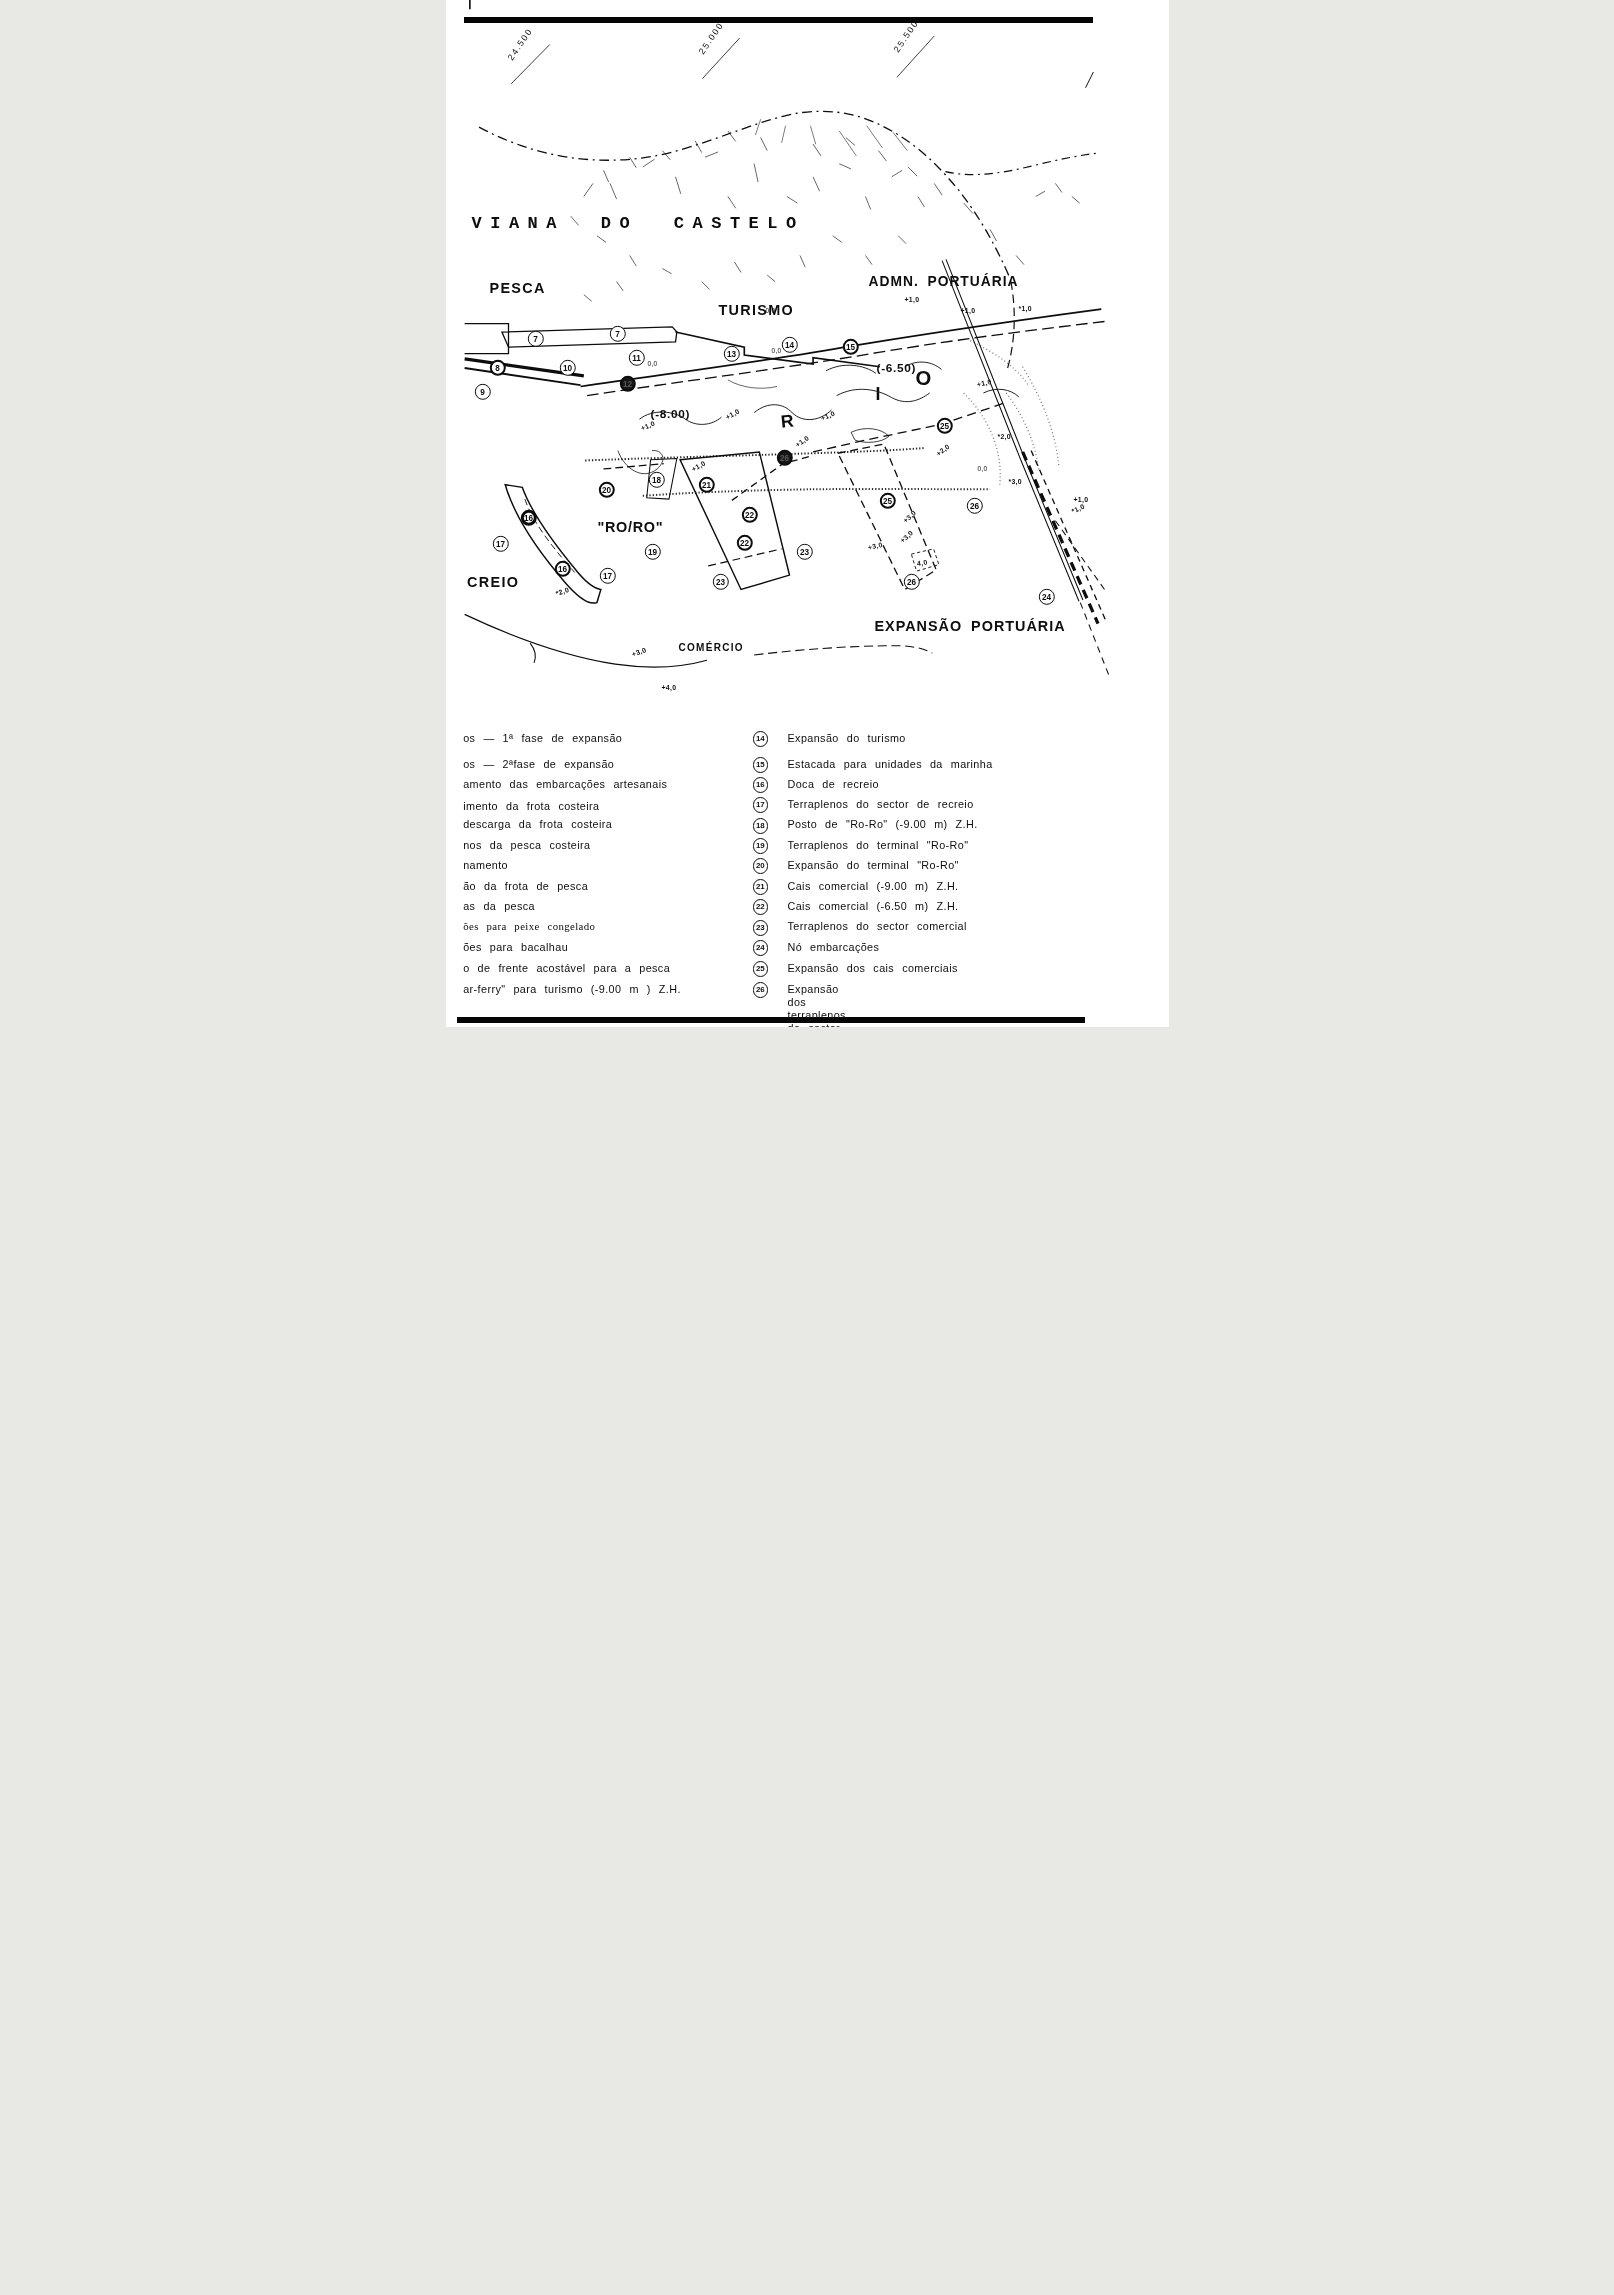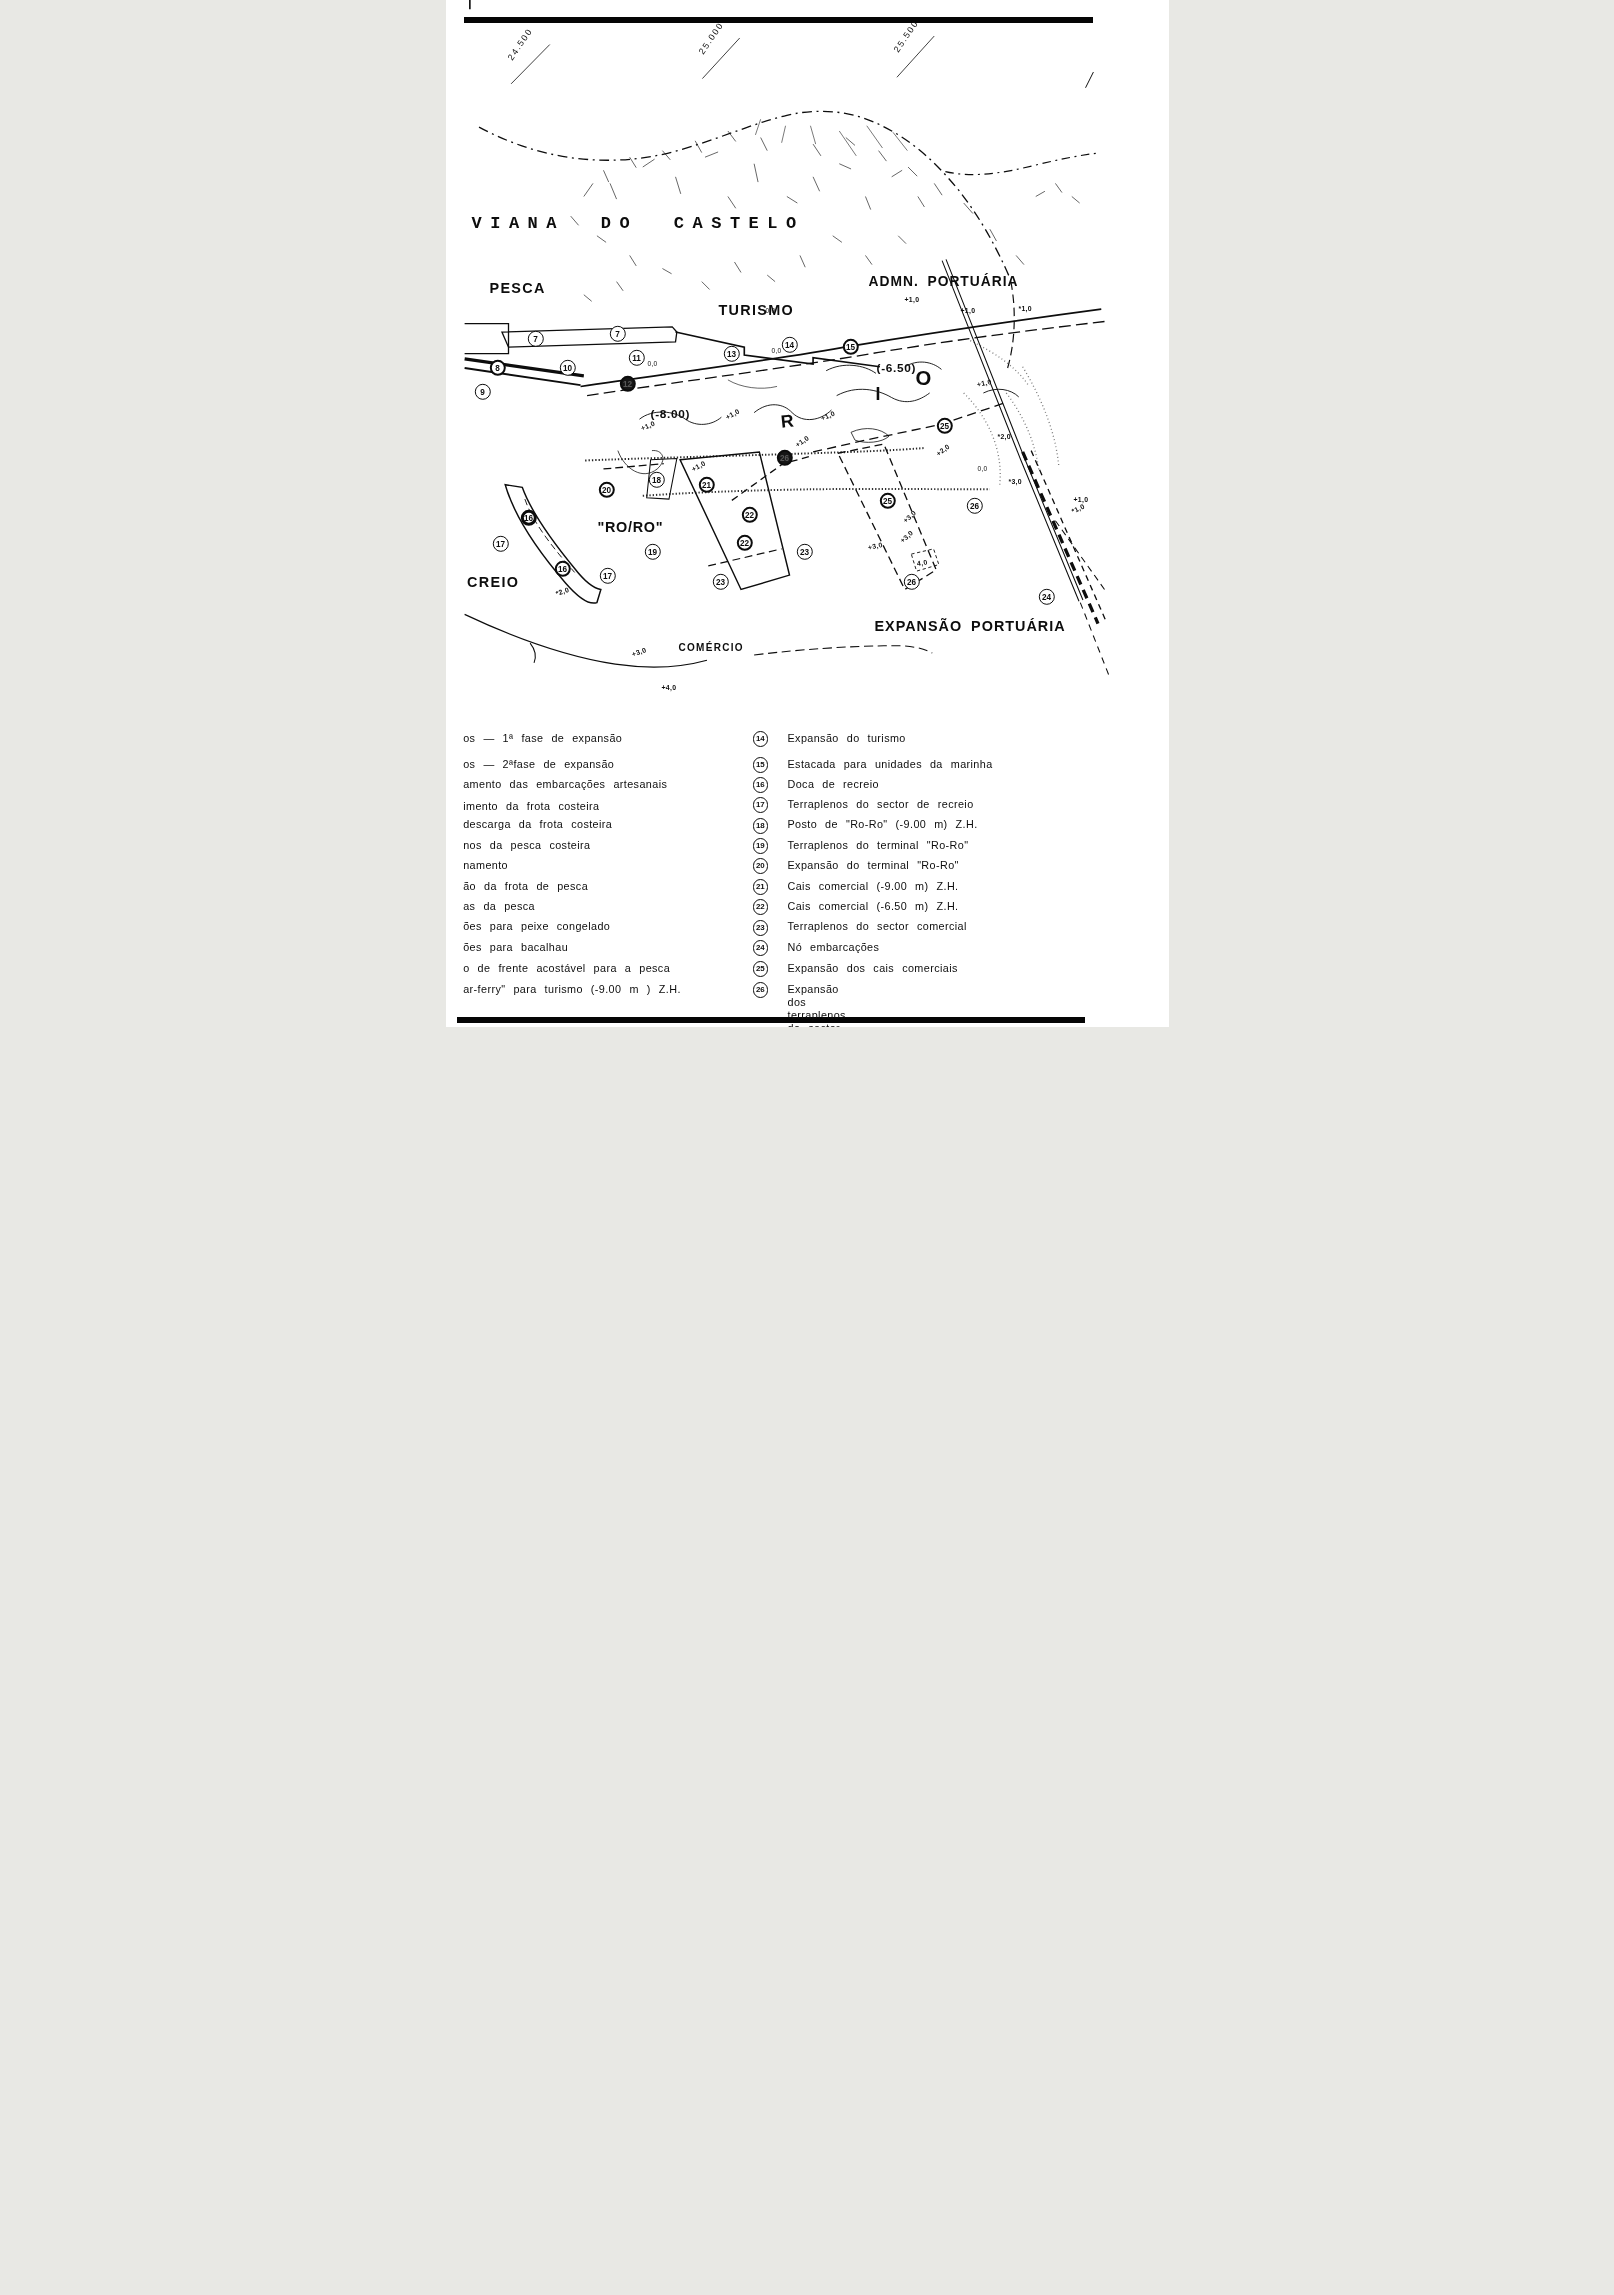--- a/index.html
+++ b/index.html
@@ -187,21 +187,21 @@
   <div class="abs" id="legend-layer">
       <div class="legend-item-left" style="top: 732px;">os — 1ª fase de expansão</div>
       <div class="legend-item-left" style="top: 758px;">os — 2ªfase de expansão</div>
       <div class="legend-item-left" style="top: 778px;">amento das embarcações artesanais</div>
       <div class="legend-item-left" style="top: 765px; margin-top: 35px;">imento da frota costeira</div>
       <div class="legend-item-left" style="top: 818px;">descarga da frota costeira</div>
       <div class="legend-item-left" style="top: 839px;">nos da pesca costeira</div>
       <div class="legend-item-left" style="top: 859px;">namento</div>
       <div class="legend-item-left" style="top: 880px;">ão da frota de pesca</div>
       <div class="legend-item-left" style="top: 900px;">as da pesca</div>
-      <div class="legend-item-left" style="top: 920px;">ões para peixe congelado</div>
+      <div class="legend-item-left" style="top: 920px; font-family: Liberation Serif, serif;">ões para peixe congelado</div>
       <div class="legend-item-left" style="top: 941px;">ões para bacalhau</div>
       <div class="legend-item-left" style="top: 962px;">o de frente acostável para a pesca</div>
       <div class="legend-item-left" style="top: 983px;">ar-ferry" para turismo (-9.00 m ) Z.H.</div>
       <div class="legend-circle" style="left: 307px; top: 731px;">14</div>
       <div class="legend-label-right" style="top: 732px; white-space: nowrap;">Expansão do turismo</div>
       <div class="legend-circle" style="left: 307px; top: 757px;">15</div>
       <div class="legend-label-right" style="top: 758px; white-space: nowrap;">Estacada para unidades da marinha</div>
       <div class="legend-circle" style="left: 307px; top: 777px;">16</div>
       <div class="legend-label-right" style="top: 778px; white-space: nowrap;">Doca de recreio</div>
       <div class="legend-circle" style="left: 307px; top: 797px;">17</div>

